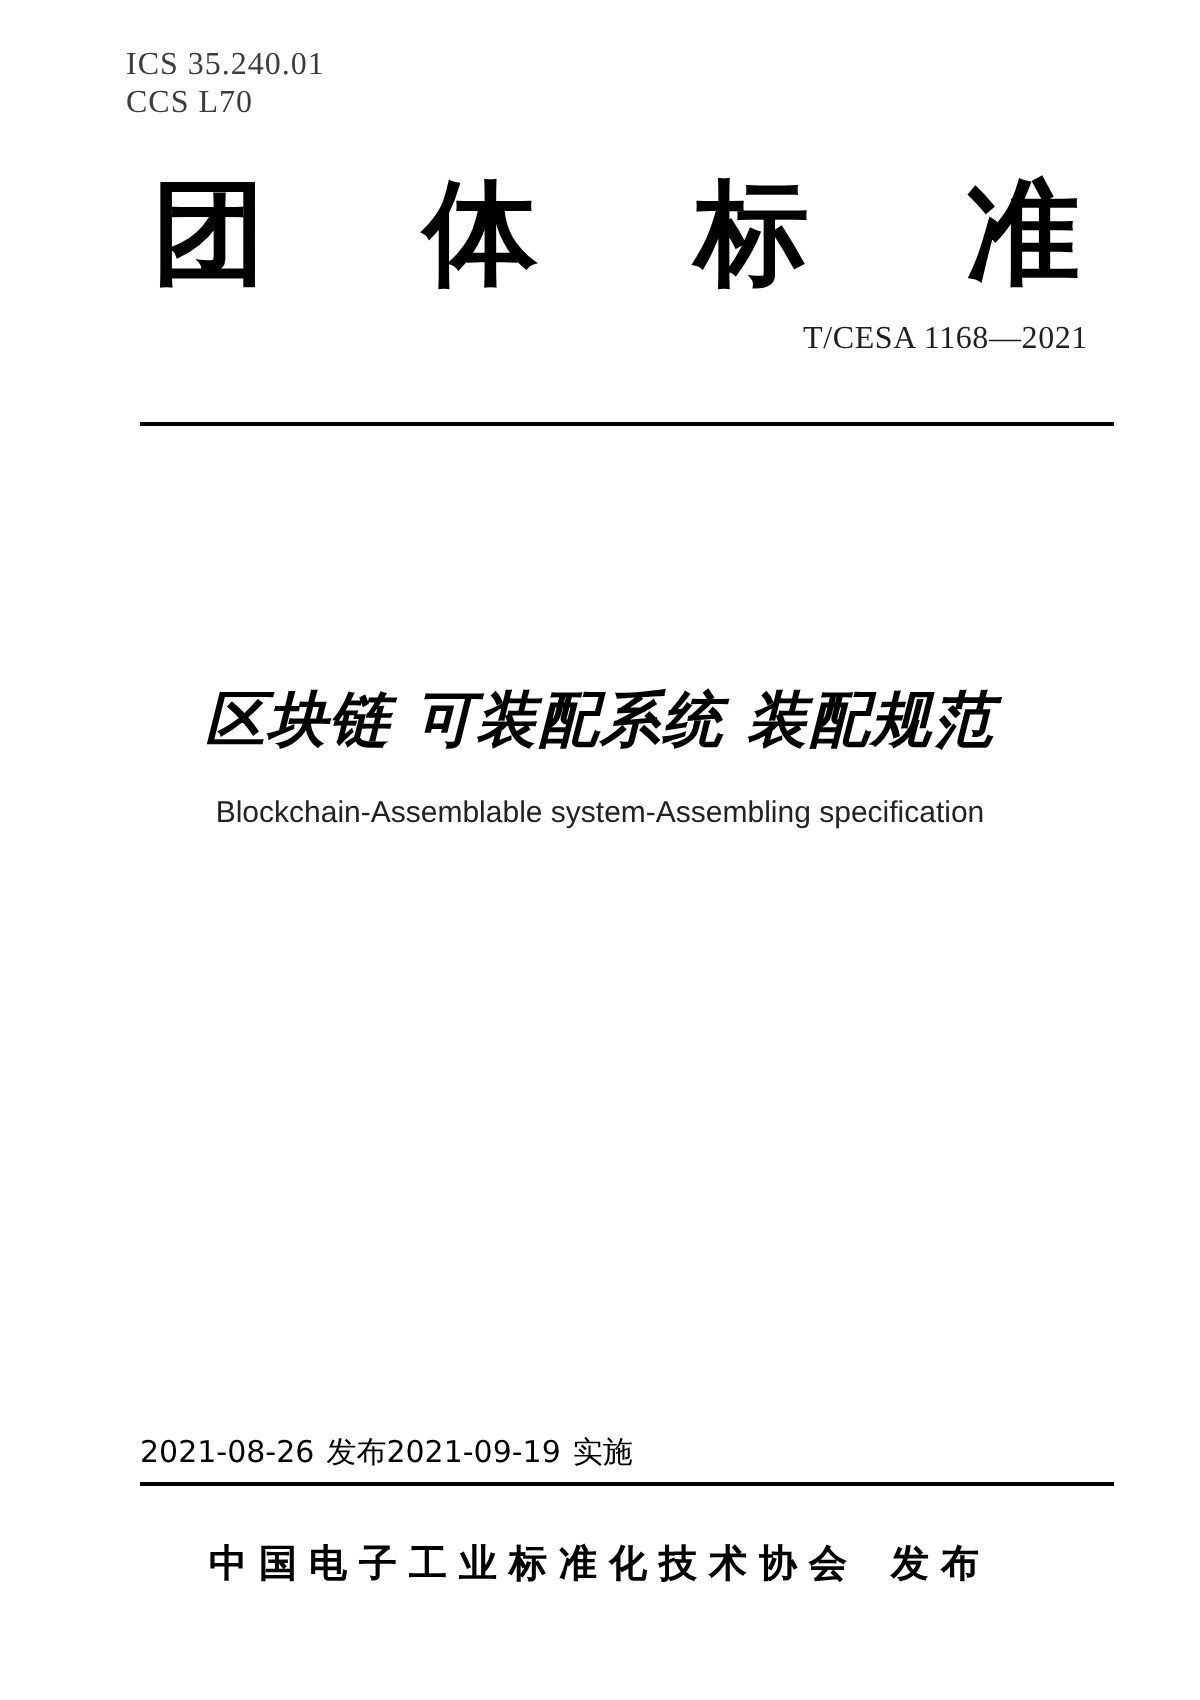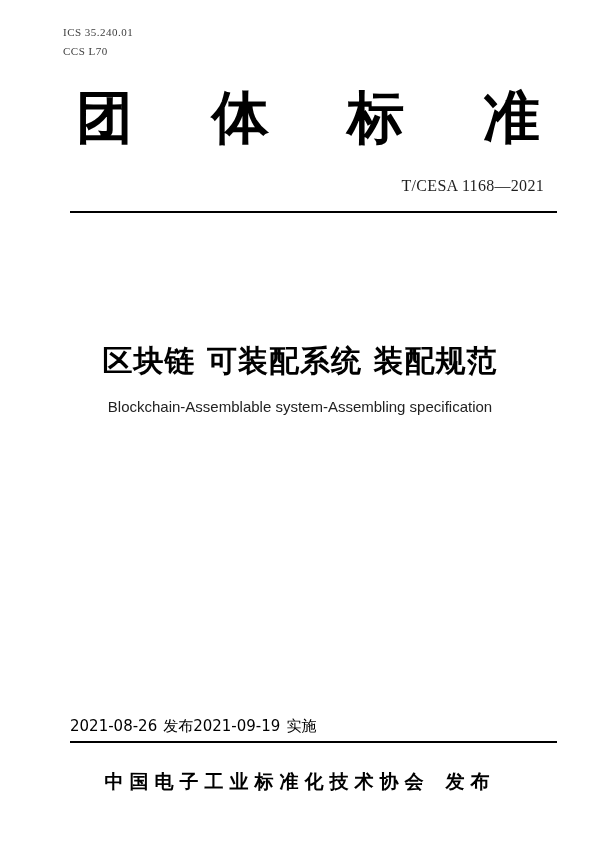--- a/index.html
+++ b/index.html
@@ -15,21 +15,21 @@
     overflow: hidden;
     font-family: "Liberation Sans", sans-serif;
     color: #111;
   }
   
   .ics-block {
     position: absolute;
     left: 63px;
     top: 23px;
     font-family: "Liberation Serif", serif;
-    font-size: 11px;
+    font-size: 16px;
     line-height: 19px;
     color: #3d3d3d;
     letter-spacing: 0.5px;
   }
   
   .std-type {
     position: absolute;
     top: 86px;
     left: 76px;
     width: 464px;
@@ -43,21 +43,20 @@
   }
   
   .std-number {
     position: absolute;
     top: 161px;
     right: 56px;
     font-family: "Liberation Serif", serif;
     font-size: 16px;
     color: #1f1f1f;
     letter-spacing: 0.3px;
-    margin-top: 16px;
   }
   .rule {
     position: absolute;
     left: 70px;
     width: 487px;
     height: 2px;
     background: #000;
   }
   .rule-top { top: 211px; }
   .rule-bottom { top: 741px; }
@@ -67,20 +66,21 @@
     top: 340px;
     left: 0;
     width: 100%;
     text-align: center;
     font-family: "DejaVu Sans", "Liberation Sans", sans-serif;
     font-size: 30px;
     line-height: 42px;
     font-weight: bold;
     color: #000;
     letter-spacing: 1px;
+    font-style: italic;
   }
   
   .title-en {
     position: absolute;
     top: 398px;
     left: 0;
     width: 100%;
     text-align: center;
     font-family: Liberation Sans, sans-serif;
     font-size: 15px;

